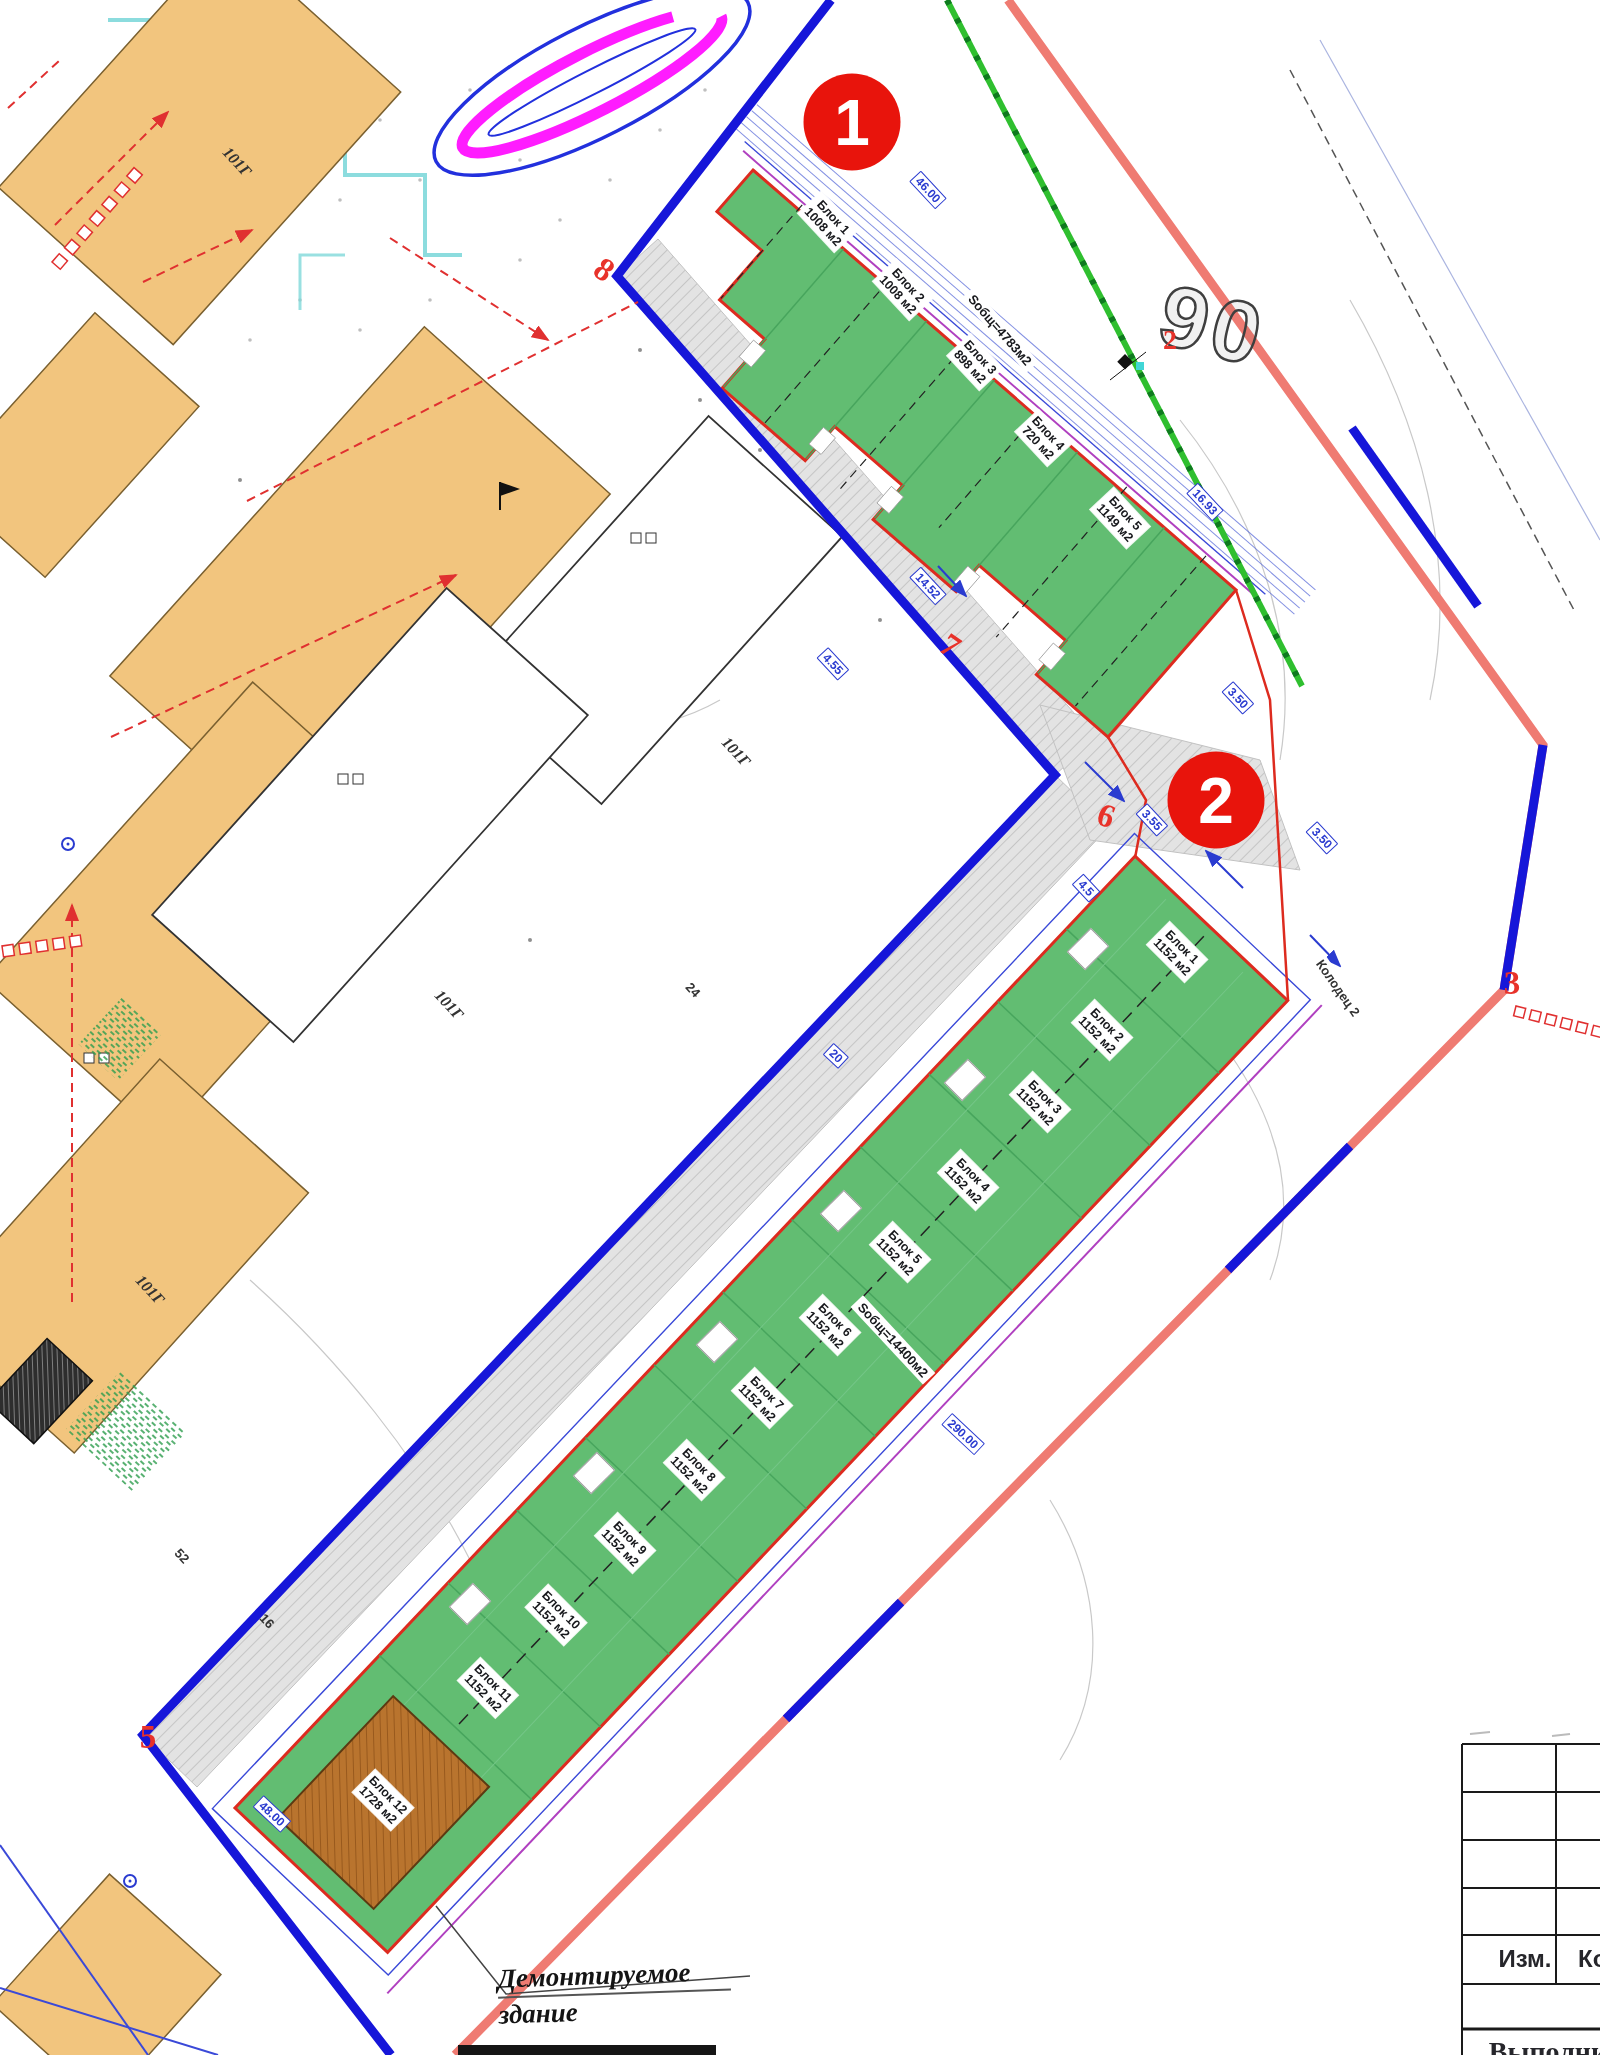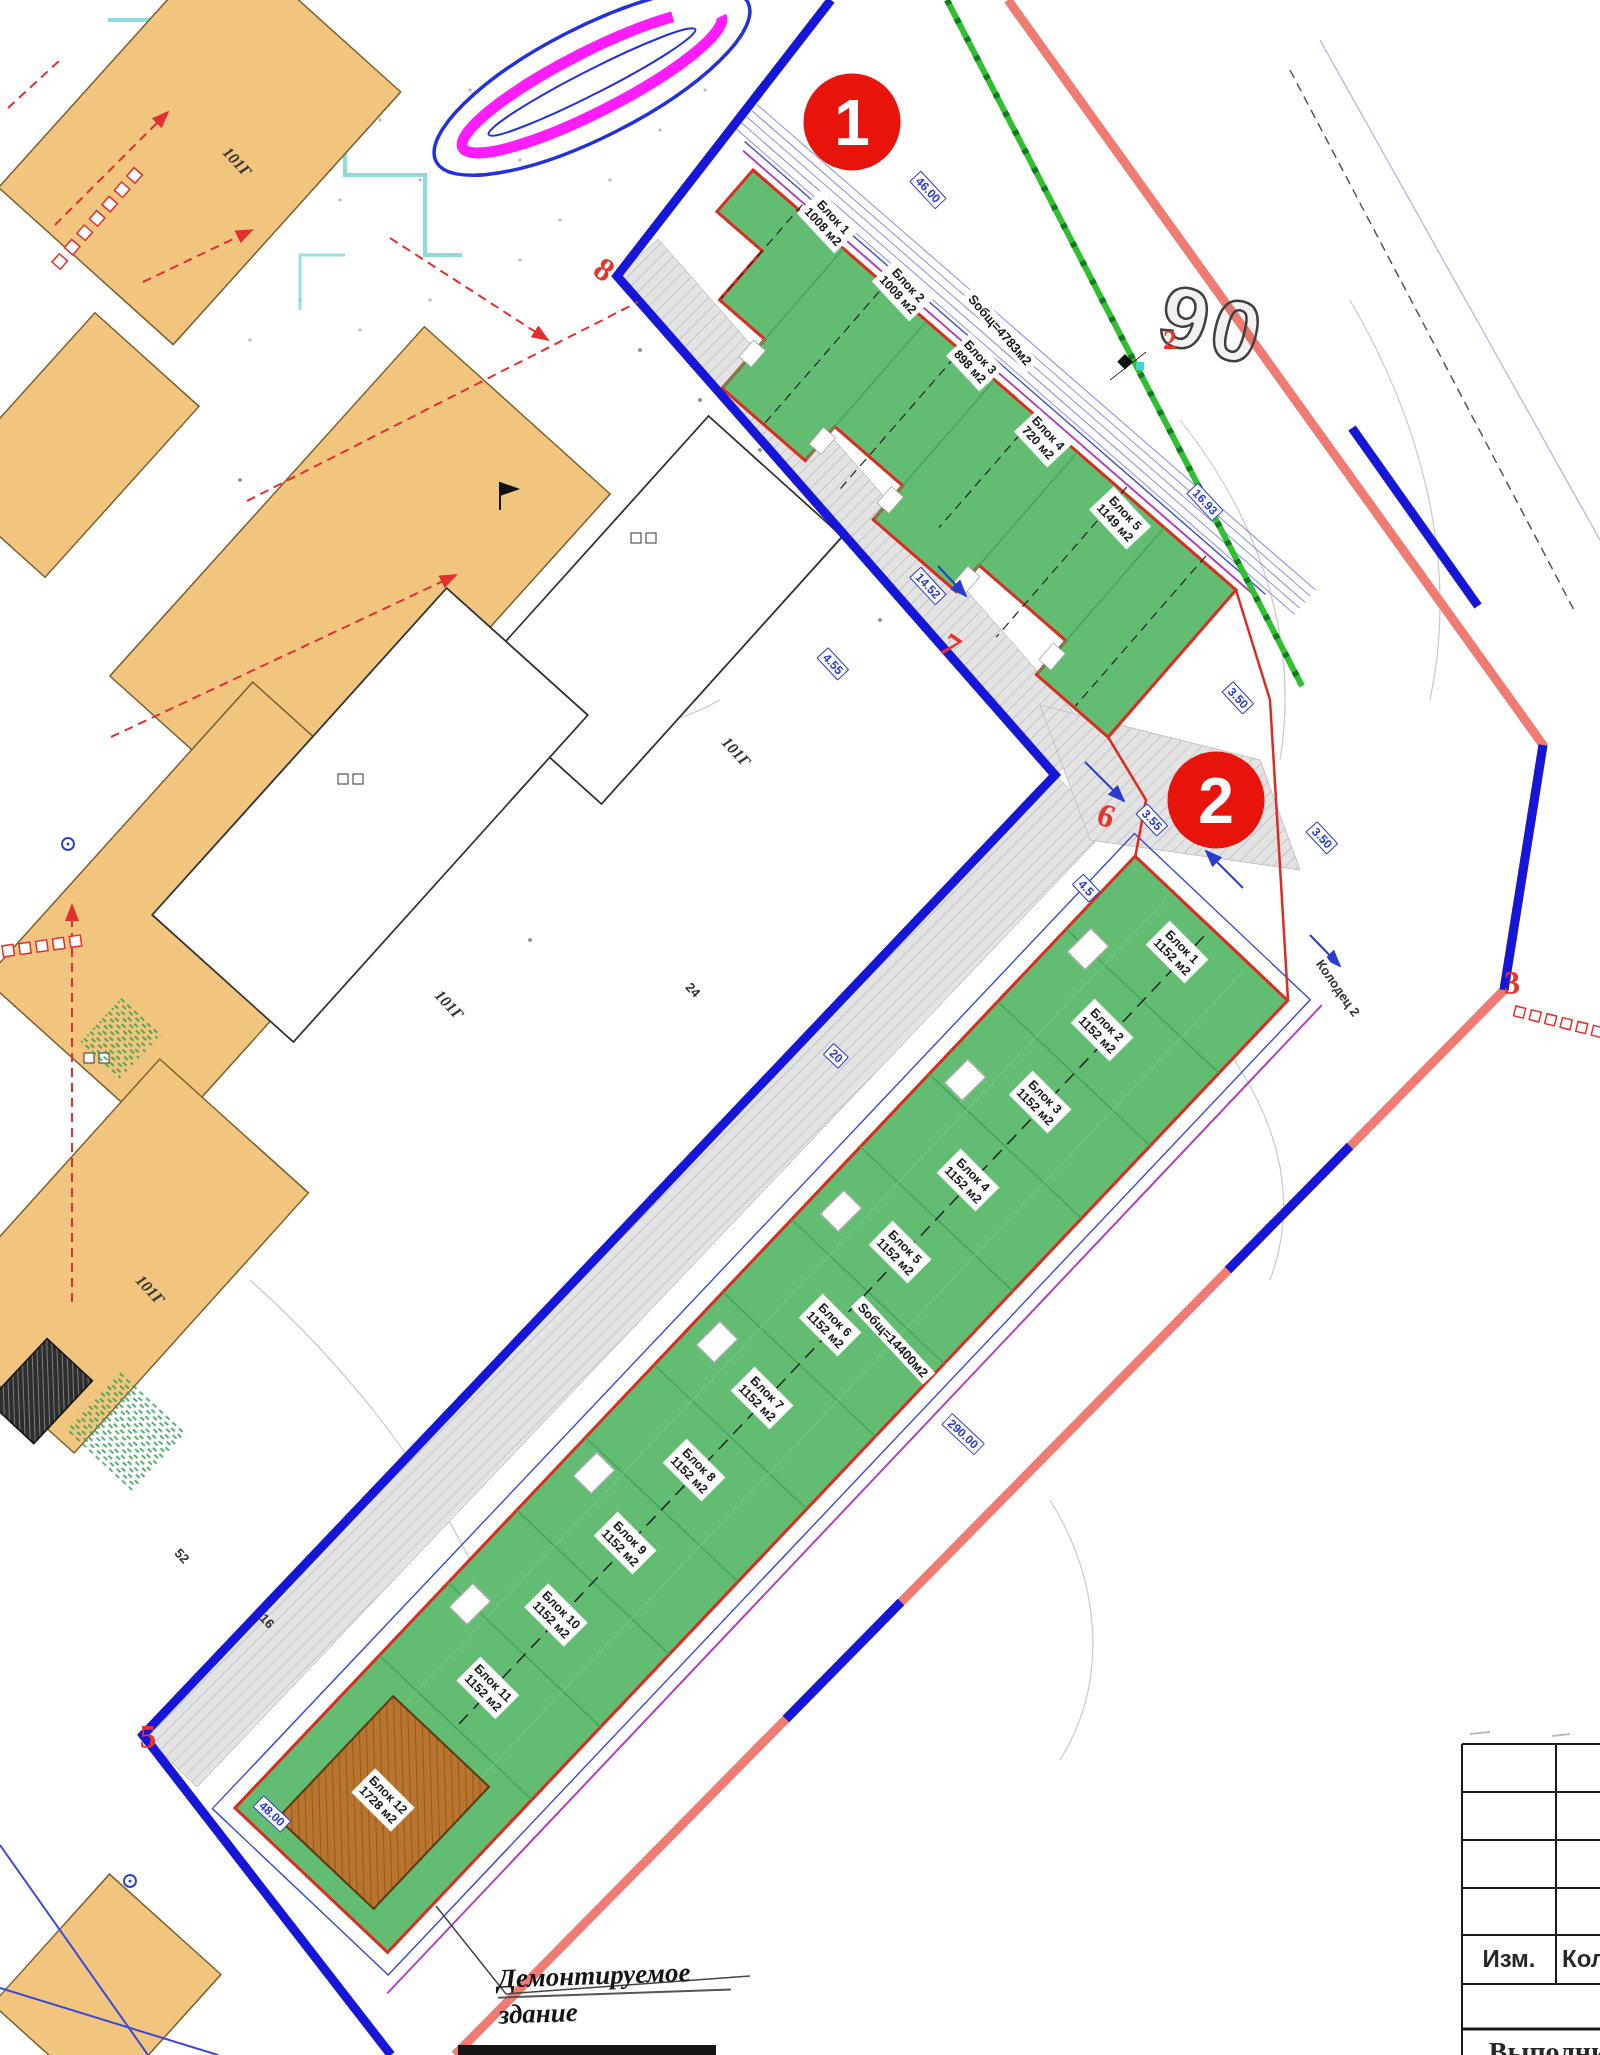--- a/index.html
+++ b/index.html
@@ -19,21 +19,21 @@
        font:bold 64px/1 "Liberation Sans",sans-serif;transform:translate(-50%,-50%);}
   .code{position:absolute;color:#333;font:italic bold 16px/1 "Liberation Serif",serif;white-space:nowrap;}
   .misc{position:absolute;color:#333;font:bold 13px/1 "Liberation Sans",sans-serif;white-space:nowrap;}
   .tick{position:absolute;width:24px;height:32px;background:#fff;border:1px solid #9a9a9a;}
   #num90{position:absolute;left:1160px;top:282px;font:700 86px/1 "Liberation Sans",sans-serif;
        letter-spacing:5px;color:rgba(63,63,63,.07);-webkit-text-stroke:2.5px #3f3f3f;
        transform:rotate(14deg);}
   #note{position:absolute;left:498px;top:1958px;width:270px;color:#141414;
        font:italic bold 27px/1.25 "Liberation Serif",serif;transform:rotate(-2deg);}
   #note .u{border-bottom:2px solid #555;display:inline-block;padding-right:40px;}
-  .tb-txt{position:absolute;color:#26262b;font:bold 24px/1 "Liberation Sans",sans-serif;}
+  .tb-txt{position:absolute;color:#26262b;font:bold 24px/1 "Liberation Sans",sans-serif;margin-left:16px;}
   #tb-bottom{position:absolute;color:#26262b;font:bold 28px/1 "Liberation Serif",serif;}
 </style>
 </head>
 <body>
 
 <div id="plan">
 
 <svg width="1600" height="2055" viewBox="0 0 1600 2055">
   <defs>
     <pattern id="hatchGray" width="9" height="9" patternUnits="userSpaceOnUse" patternTransform="rotate(45)">

